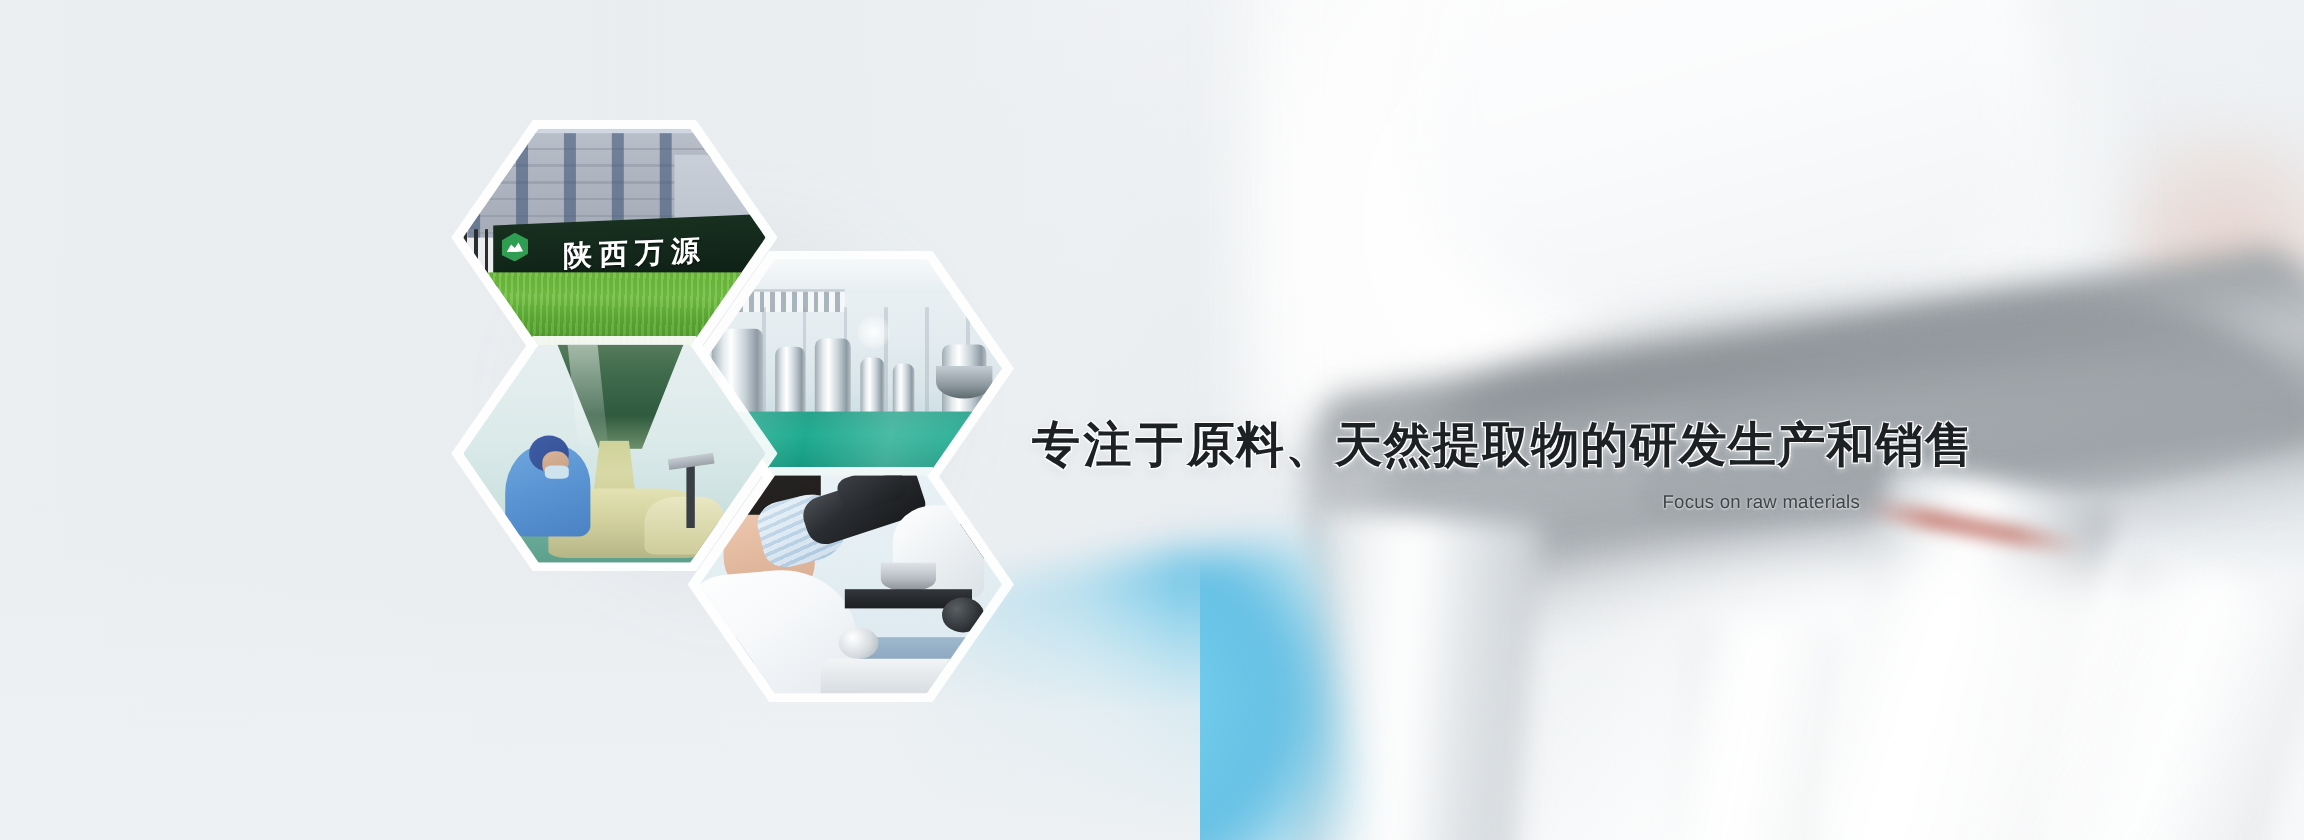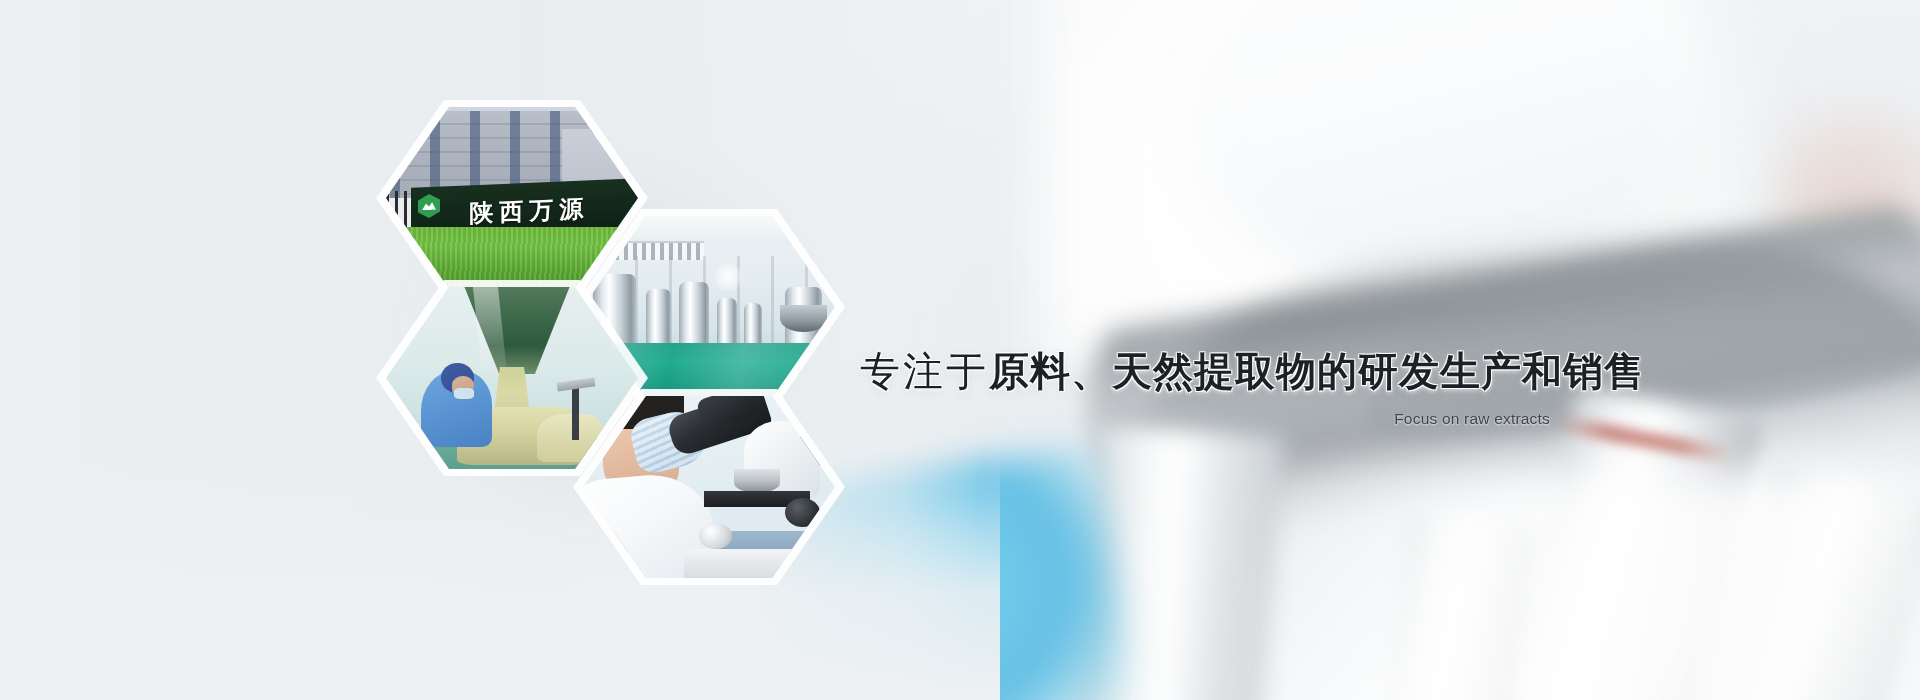--- a/index.html
+++ b/index.html
@@ -325,21 +325,21 @@
     color:#1d2124;
     text-shadow:
       0 0 1px #ffffff,
       1px 1px 0 rgba(255,255,255,.95),
       -1px -1px 0 rgba(255,255,255,.85),
       1px -1px 0 rgba(255,255,255,.85),
       -1px 1px 0 rgba(255,255,255,.85),
       0 2px 5px rgba(255,255,255,.75),
       0 3px 9px rgba(150,160,170,.35);
   }
-  .headline .lead{font-weight:400;letter-spacing:3px;}
+  .headline .lead{font-weight:700;letter-spacing:3px;}
   .sub{
     margin:0;text-align:right;
     font-family:"Liberation Sans","DejaVu Sans",sans-serif;
     font-size:15.5px;line-height:25px;color:#3e4448;
     letter-spacing:.2px;
     text-shadow:0 1px 2px rgba(255,255,255,.85);
   }
   .sub1{margin-top:13px;}
 </style>
 </head>
@@ -445,16 +445,16 @@
         <div class="h4-stage"></div>
         <div class="h4-knob"></div>
         <div class="h4-knob2"></div>
         <div class="h4-base"></div>
       </div>
     </div>
   </div>
 
   <div class="text-block">
     <h1 class="headline"><span class="lead">专注于</span><span>原料、天然提取物的研发生产和销售</span></h1>
-    <p class="sub sub1">Focus on raw extracts</p>
+    <p class="sub sub1">Focus on raw materials</p>
   </div>
 
 </div>
 
 </body></html>

